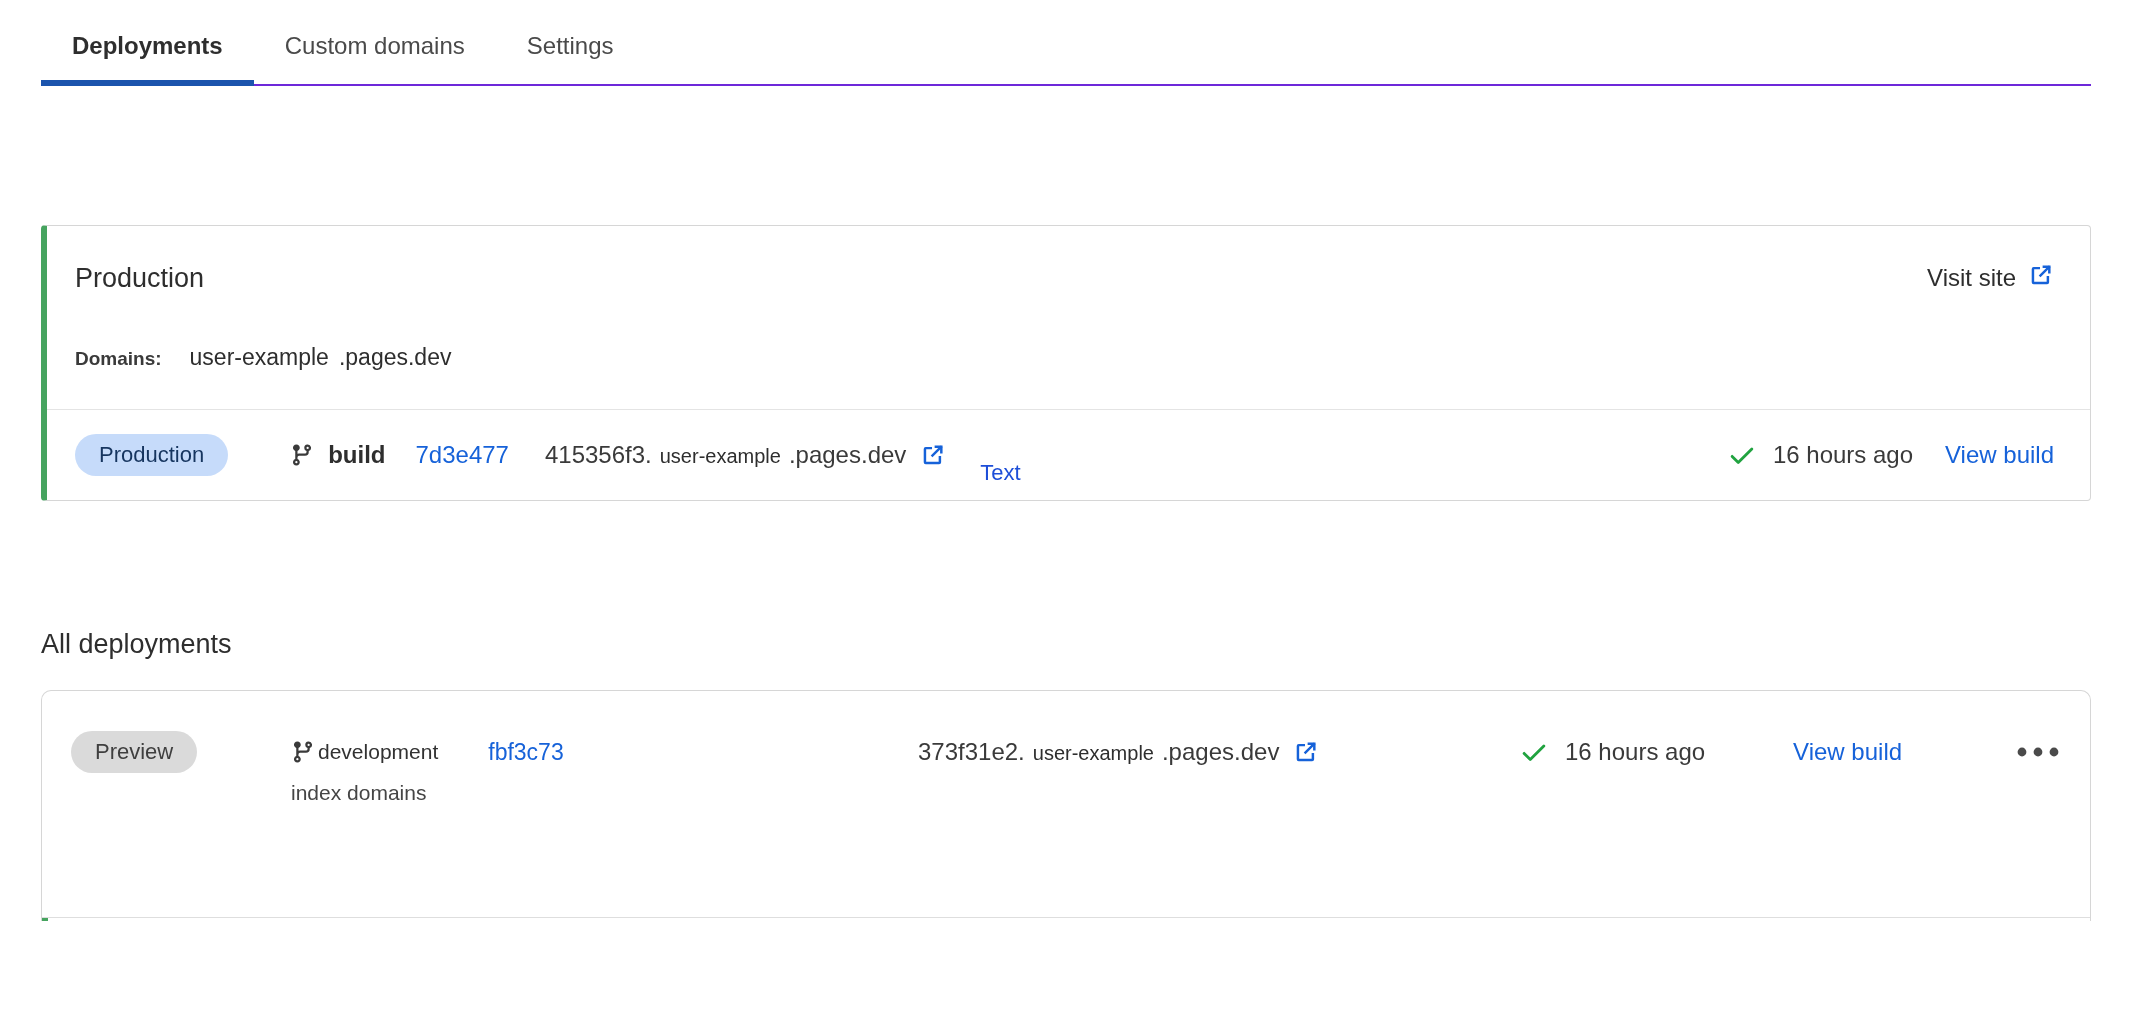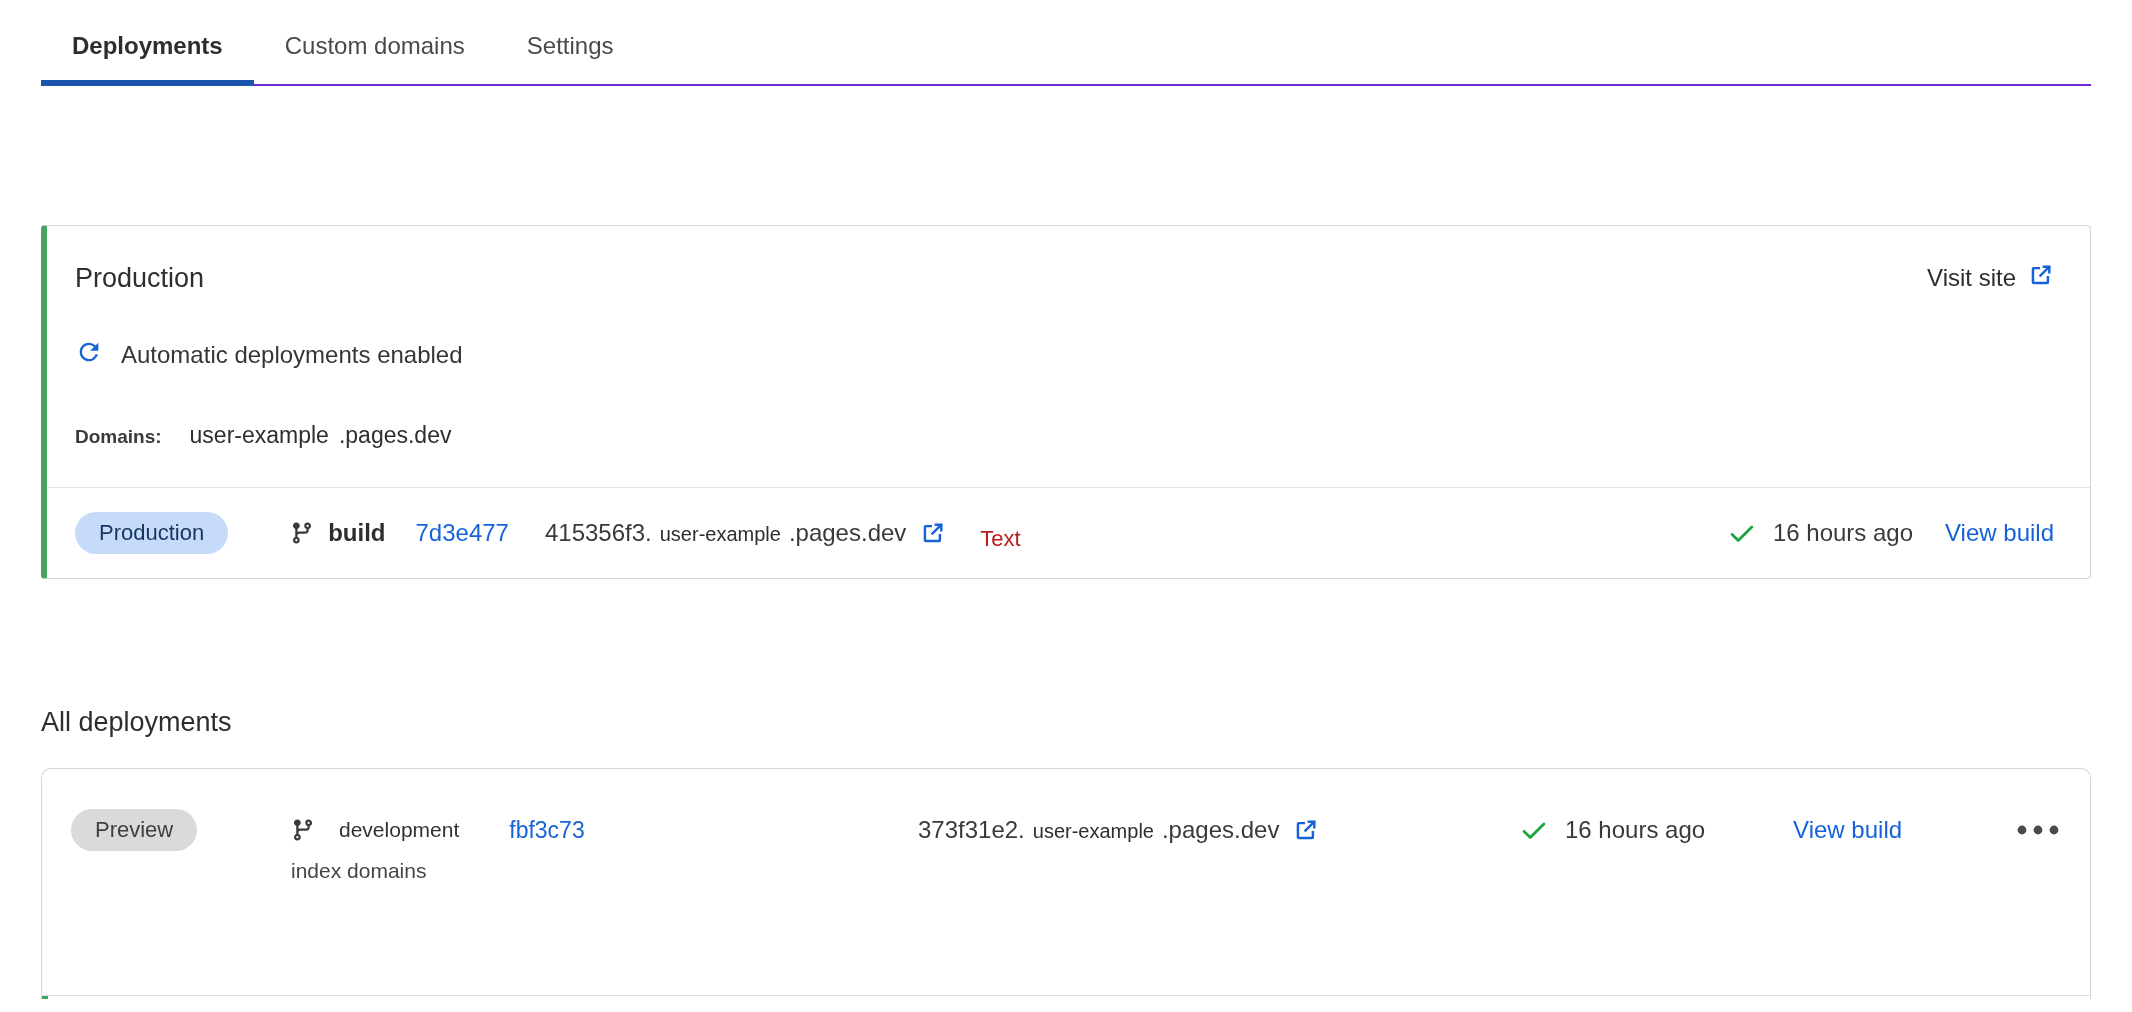--- a/index.html
+++ b/index.html
@@ -63,21 +63,21 @@
   .branch-icon { margin-left: 62px; color: #3a3a3a; display: flex; }
   .branch-name { margin-left: 14px; font-size: 24px; font-weight: 700; color: #2e2e2e; }
   .sha-link { margin-left: 30px; font-size: 24px; color: var(--accent-blue, #1662d9); cursor: pointer; }
 
   .url { display: flex; align-items: baseline; margin-left: 36px; cursor: pointer; }
   .url-prefix { font-size: 24px; color: #3a3a3a; }
   .url-project { font-size: 20px; margin-left: 8px; color: #2e2e2e; }
   .url-suffix { font-size: 24px; margin-left: 8px; color: #3a3a3a; }
   .ext-icon { margin-left: 14px; align-self: center; display: flex; color: var(--accent-blue, #1662d9); }
 
-  .note { margin-left: 34px; font-size: 22px; color: #b91c1c; position: relative; top: 0; margin-top: 12px; }
+  .note { margin-left: 34px; font-size: 22px; color: #1d4ed8; position: relative; top: 12px; margin-top: 12px; }
 
   .check-icon { display: flex; color: var(--success-green, #21a340); }
   .time { margin-left: 16px; font-size: 24px; color: #3a3a3a; white-space: nowrap; }
   .view-build { margin-left: 32px; font-size: 24px; color: var(--accent-blue, #1662d9); cursor: pointer; white-space: nowrap; }
 
   
   .all-heading { margin: 128px 0 0; font-size: 27px; font-weight: 500; color: #2e2e2e; }
 
   .table {
     position: relative; margin-top: 30px; height: 230px;
@@ -87,21 +87,21 @@
   .thead, .trow { display: grid; grid-template-columns: 202px 645px 601px 1fr; padding: 0 29px; }
   .thead {
     background: #f5f5f5; height: 76px; align-items: center;
     border-bottom: 1px solid #e0e0e0; font-size: 24px; font-weight: 700; color: #2e2e2e;
   }
   .trow { padding-top: 40px; }
   .cell { display: flex; align-items: center; height: 42px; }
   .cell-source { display: block; height: auto; padding-left: 18px; }
   .src-line1 { display: flex; align-items: center; height: 42px; }
   .src-line1 .branch-icon { margin-left: 0; }
-  .src-line1 .branch-name-sm { margin-left: 24px; font-size: 21px; font-weight: 400; color: #323232; }
+  .src-line1 .branch-name-sm { margin-left: 3px; font-size: 21px; font-weight: 400; color: #323232; }
   .src-line1 .sha-link { margin-left: 50px; font-size: 23px; }
   .src-line2 { margin-top: 8px; font-size: 21px; color: #454545; }
   .cell-deploy .url { margin-left: 0; }
   .cell-status .view-build { margin-left: 88px; }
   .menu-btn { margin-left: auto; display: flex; align-items: center; cursor: pointer; padding: 6px 2px; }
 
   .next-row { position: absolute; left: 0; right: 0; top: 226px; border-top: 1px solid #dedede; height: 4px; }
   .next-row-stub { position: absolute; left: 0; top: 0; width: 6px; height: 4px; background: var(--production-border-green, #46a45f); }
 </style>
 </head>
@@ -124,28 +124,20 @@
           <span class="blue-icon">
             <svg width="26" height="26" viewBox="0 0 20 20" fill="none" stroke="currentColor" stroke-width="1.9" stroke-linecap="square">
               <path d="M8.3 4.7H4.4a.6.6 0 0 0-.6.6v10.3c0 .33.27.6.6.6h10.3a.6.6 0 0 0 .6-.6v-3.9"></path>
               <path d="M12.2 3.6h4.2v4.2"></path>
               <path d="M16 4 9.6 10.4"></path>
             </svg>
           </span>
         </a>
       </div>
 
-      <div class="auto-line">
-        <span class="blue-icon">
-          <svg width="28" height="28" viewBox="0 0 24 24" fill="currentColor">
-            <path d="M17.65 6.35A7.96 7.96 0 0 0 12 4a8 8 0 1 0 7.73 10h-2.08A6 6 0 1 1 12 6c1.66 0 3.14.69 4.22 1.78L13 11h7V4l-2.35 2.35z"></path>
-          </svg>
-        </span>
-        <span>Automatic deployments enabled</span>
-      </div>
 
       <div class="domains-line">
         <span class="domains-label">Domains:</span>
         <span class="domain-name">user-example</span>
         <span class="domain-suffix">.pages.dev</span>
       </div>
     </div>
 
     <div class="deploy-row">
       <div class="row-left">

